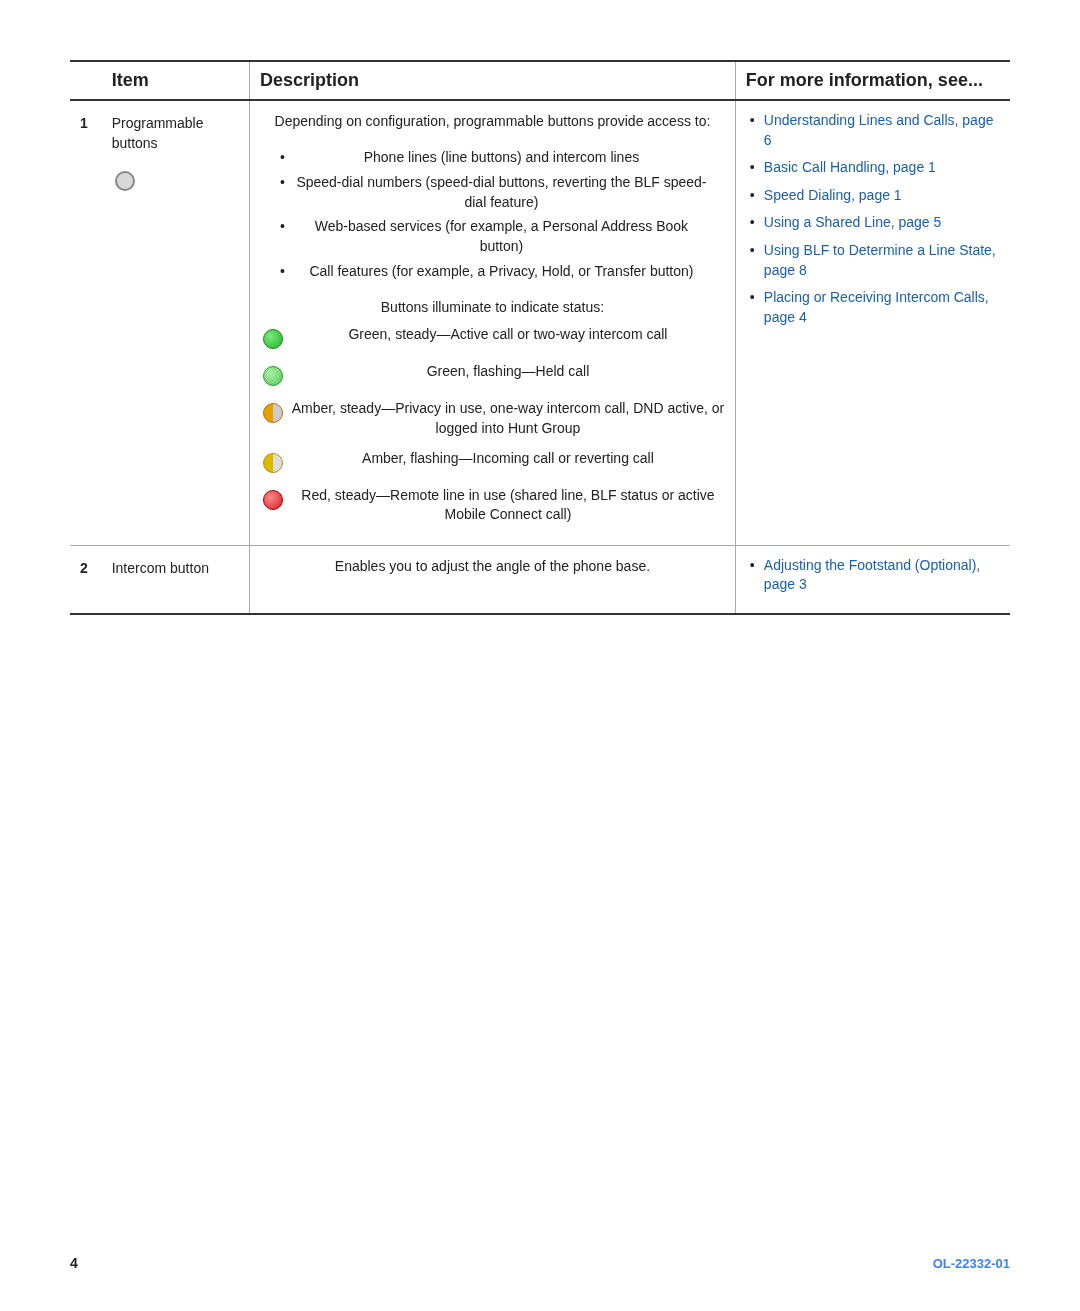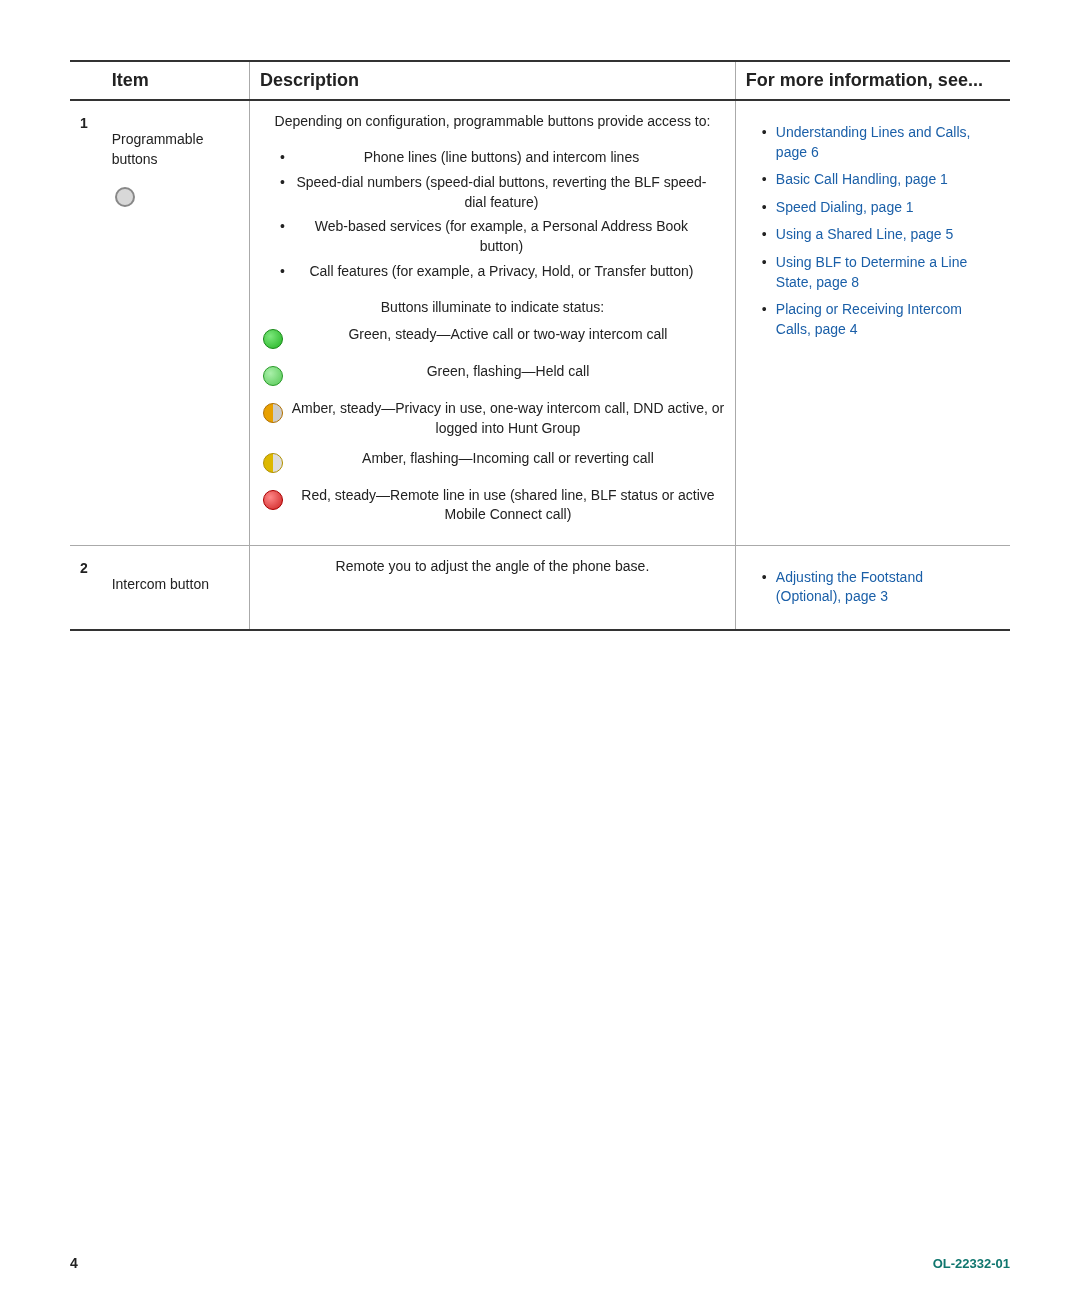--- a/index.html
+++ b/index.html
@@ -44,21 +44,21 @@
     }
 
     td:first-child {
       width: 30px;
       font-weight: bold;
       padding-top: 12px;
     }
 
     td:nth-child(2) {
       width: 140px;
-      padding-top: 28px;
+      padding-top: 12px;
     }
 
     td:nth-child(3) {
       width: 460px;
       border-left: 1px solid #aaa;
       border-right: 1px solid #aaa;
       text-align: center;
     }
 
     td:nth-child(4) {
@@ -154,21 +154,21 @@
     }
 
     .status-text {
       flex: 1;
       line-height: 1.4;
     }
 
     .info-links-list {
       list-style: none;
       padding: 0;
-      margin: 12px;
+      margin: 0;
     }
 
     .info-links-list li {
       padding-left: 18px;
       position: relative;
       margin-bottom: 8px;
       line-height: 1.4;
     }
 
     .info-links-list li::before {
@@ -198,21 +198,21 @@
     }
 
     .footer-page-num {
       font-size: 14px;
       font-weight: bold;
     }
 
     .footer-doc-id {
       font-size: 13px;
       font-weight: bold;
-      color: #0f766e;
+      color: #3b82f6;
     }
 
     
     .dot-amber-half {
       width: 20px;
       height: 20px;
       border-radius: 50%;
       background: linear-gradient(to right, #e8a000 50%, #ccc 50%);
       border: 1px solid #b07000;
     }
@@ -320,21 +320,21 @@
       </tr>
 
       <tr>
         <td>
           <span>2</span>
         </td>
         <td>
           <span>Intercom button</span>
         </td>
         <td>
-          <span>Remote you to adjust the angle of the phone base.</span>
+          <span>Enables you to adjust the angle of the phone base.</span>
         </td>
         <td>
           <ul class="info-links-list">
             <li>
               <a class="link-text" href="#">Adjusting the Footstand (Optional), page 3</a>
             </li>
           </ul>
         </td>
       </tr>
     </tbody>

